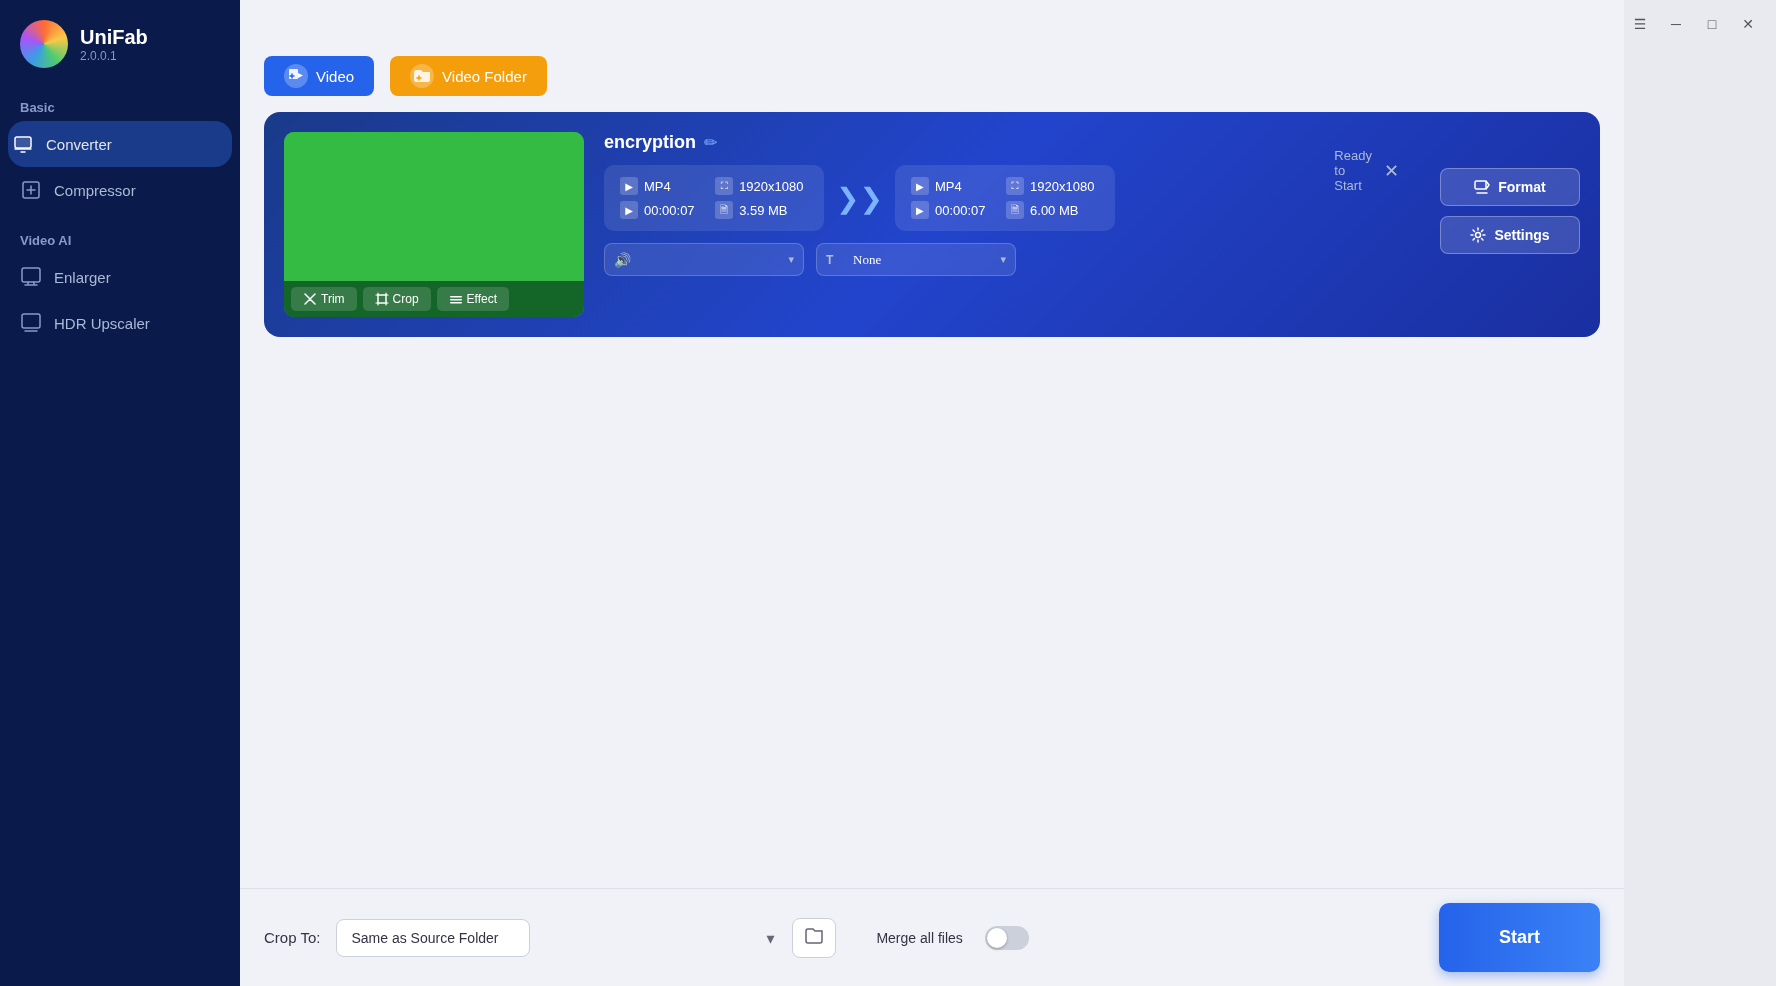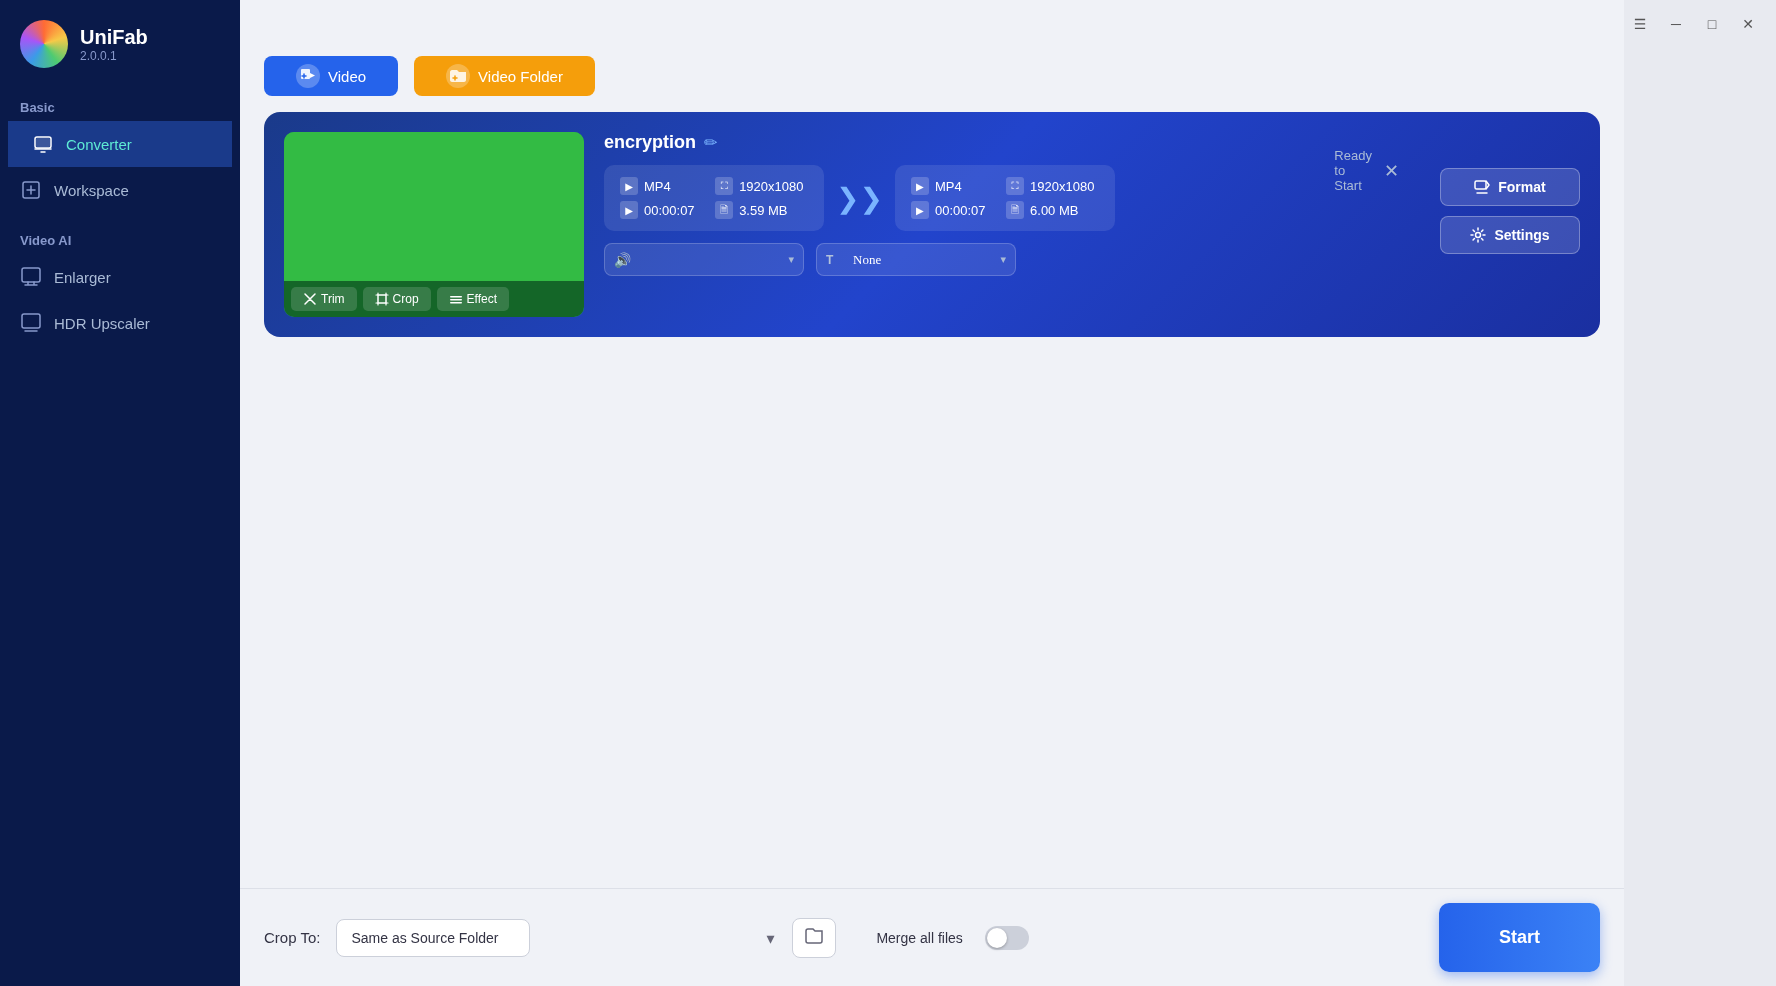--- a/index.html
+++ b/index.html
@@ -80,24 +80,24 @@
       cursor: pointer;
       color: #aabbd6;
       font-size: 15px;
       border-radius: 0;
       transition: background 0.15s;
       position: relative;
     }
 
     .sidebar-item.active {
       background: #1a3a8a;
-      color: #5eead4;
-      border-radius: 0;
+      color: #e5e5e5;
+      border-radius: 17px;
       margin: 0 8px;
-      padding: 12px 24px;
+      padding: 12px 4px;
     }
 
     .sidebar-item .item-icon {
       width: 22px;
       height: 22px;
       display: flex;
       align-items: center;
       justify-content: center;
       flex-shrink: 0;
     }
@@ -136,21 +136,21 @@
       align-items: center;
       gap: 16px;
       padding: 16px 24px;
       background: #f0f2f7;
     }
 
     .add-btn {
       display: flex;
       align-items: center;
       gap: 8px;
-      padding: 8px 32px;
+      padding: 8px 20px;
       border-radius: 8px;
       cursor: pointer;
       font-size: 15px;
       font-weight: 500;
       border: none;
       transition: background 0.15s;
     }
 
     .add-video-btn {
       background: #2563eb;
@@ -553,21 +553,21 @@
       <span>Converter</span>
     </div>
 
     <div class="sidebar-item">
       <span class="item-icon">
         <svg width="20" height="20" viewBox="0 0 20 20" fill="none">
           <rect x="2" y="2" width="16" height="16" rx="2" stroke="#8899cc" stroke-width="1.5" fill="none"></rect>
           <path d="M6 10h8M10 6v8" stroke="#8899cc" stroke-width="1.5" stroke-linecap="round"></path>
         </svg>
       </span>
-      <span>Workspace</span>
+      <span>Compressor</span>
     </div>
 
     <div class="sidebar-section-label" style="margin-top:12px;">Video AI</div>
 
     <div class="sidebar-item">
       <span class="item-icon">
         <svg width="20" height="20" viewBox="0 0 20 20" fill="none">
           <rect x="1" y="1" width="18" height="14" rx="2" stroke="#8899cc" stroke-width="1.5" fill="none"></rect>
           <path d="M4 18h12M7 15v3M13 15v3" stroke="#8899cc" stroke-width="1.5" stroke-linecap="round"></path>
         </svg>

